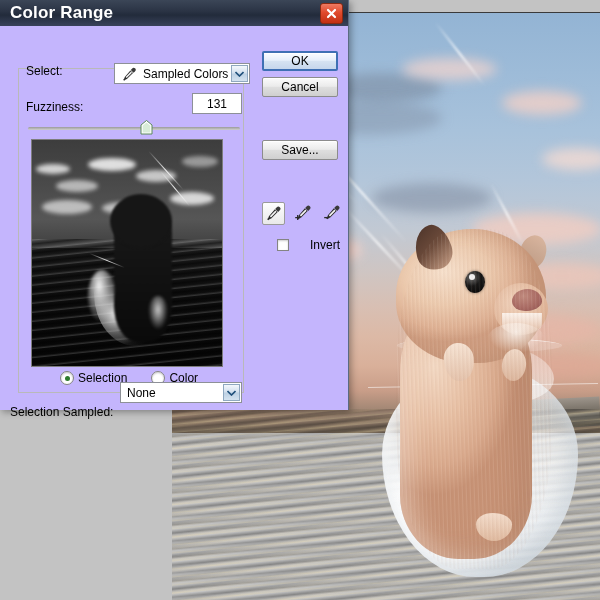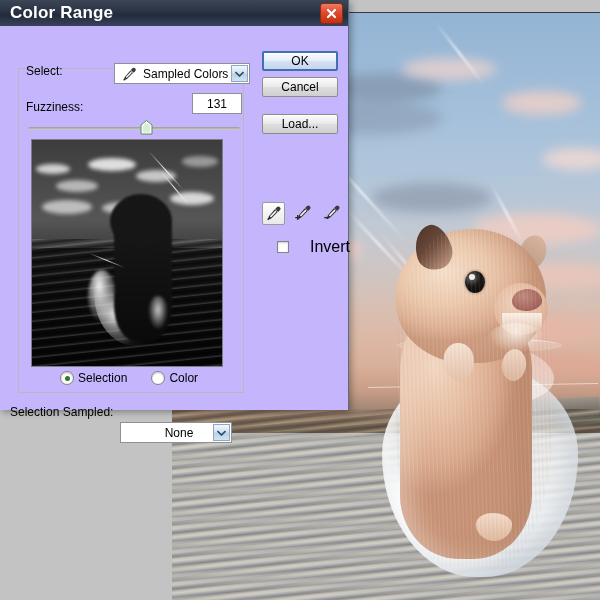--- a/index.html
+++ b/index.html
@@ -463,21 +463,21 @@
   .radio.on .dot::after {
     content: ''; width: 5px; height: 5px; border-radius: 50%;
     background: #2d7a2d;
   }
 
   .row-selprev {
     position: absolute; left: 10px; top: 379px;
     display: flex; align-items: center;
   }
   #selprev-combo {
-    position: absolute; left: 120px; top: 396px; width: 112px; justify-content: center;
+    position: absolute; left: 120px; top: 356px; width: 122px;
   }
 
   
   .btn {
     position: absolute;
     width: 76px; height: 20px;
     font-size: 12px; color: #000;
     background: linear-gradient(to bottom, #fbfbfb 0%, #ebebeb 46%, #dedede 52%, #cfcfcf 100%);
     border: 1px solid #8c8c8c;
     border-radius: 2px;
@@ -514,21 +514,21 @@
     display: flex; align-items: center; gap: 5px;
     cursor: pointer;
   }
   .cbox {
     width: 12px; height: 12px;
     background: #fff;
     border: 1px solid #848484;
     box-shadow: inset 0 1px 2px rgba(0,0,0,.2);
     box-sizing: border-box;
   }
-  .invert-row span { font-size: 16px; color: #000; margin-left: 16px; }
+  .invert-row span { font-size: 12px; color: #000; margin-left: 16px; }
 </style>
 </head>
 <body>
 
 <div id="root">
 
   <div class="ps-bg"></div>
   <div class="ps-topbar"></div>
 
   <div class="photo">
@@ -674,21 +674,21 @@
         <span class="cv">None</span>
         <span class="arrowbox">
           <svg width="9" height="6" viewBox="0 0 9 6">
               <path d="M0.5 1 L4.5 5 L8.5 1" fill="none" stroke="#1f4f7a" stroke-width="1.6"></path>
             </svg>
         </span>
       </div>
 
       <div class="btn" style="left:262px; top:51px;">Cancel</div>
       <div class="btn default" style="left:262px; top:25px;">OK</div>
-      <div class="btn" style="left:262px; top:88px;">Load...</div>
+      <div class="btn" style="left:262px; top:114px;">Save...</div>
 
       <div class="droppers">
         <div class="dropper-btn sel">
           <svg width="17" height="16" viewBox="0 0 17 16">
             <path d="M11.8 1.3a2.1 2.1 0 0 1 3 3l-1.6 1.6-3-3z" fill="#3a3a3a"></path>
             <path d="M9.9 3.3l2.8 2.8-6.5 6.5-1.3.4-1.7 1.3-1-1 1.3-1.7.4-1.3z" fill="#2b2b2b"></path>
             <path d="M10.4 4.6l1.2 1.2-5.6 5.6-1.2-1.2z" fill="#f4f4f4"></path>
           </svg>
         </div>
         <div class="dropper-btn">

